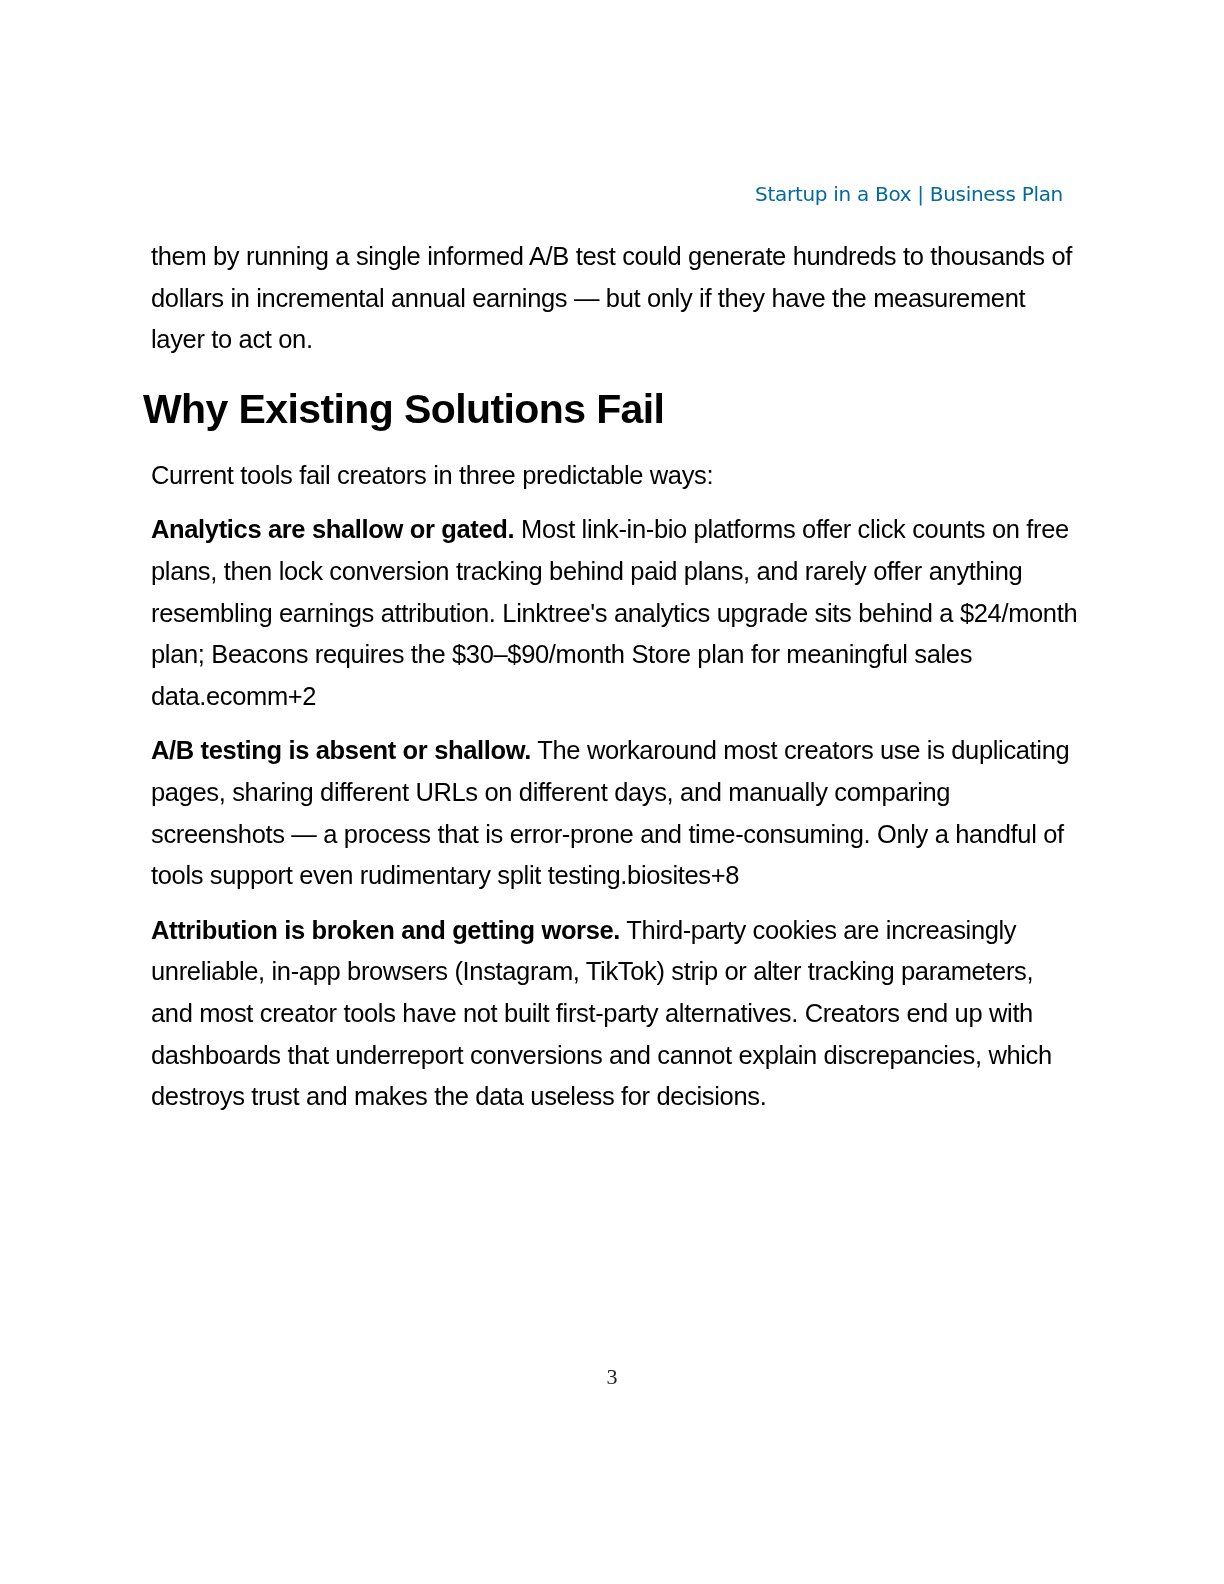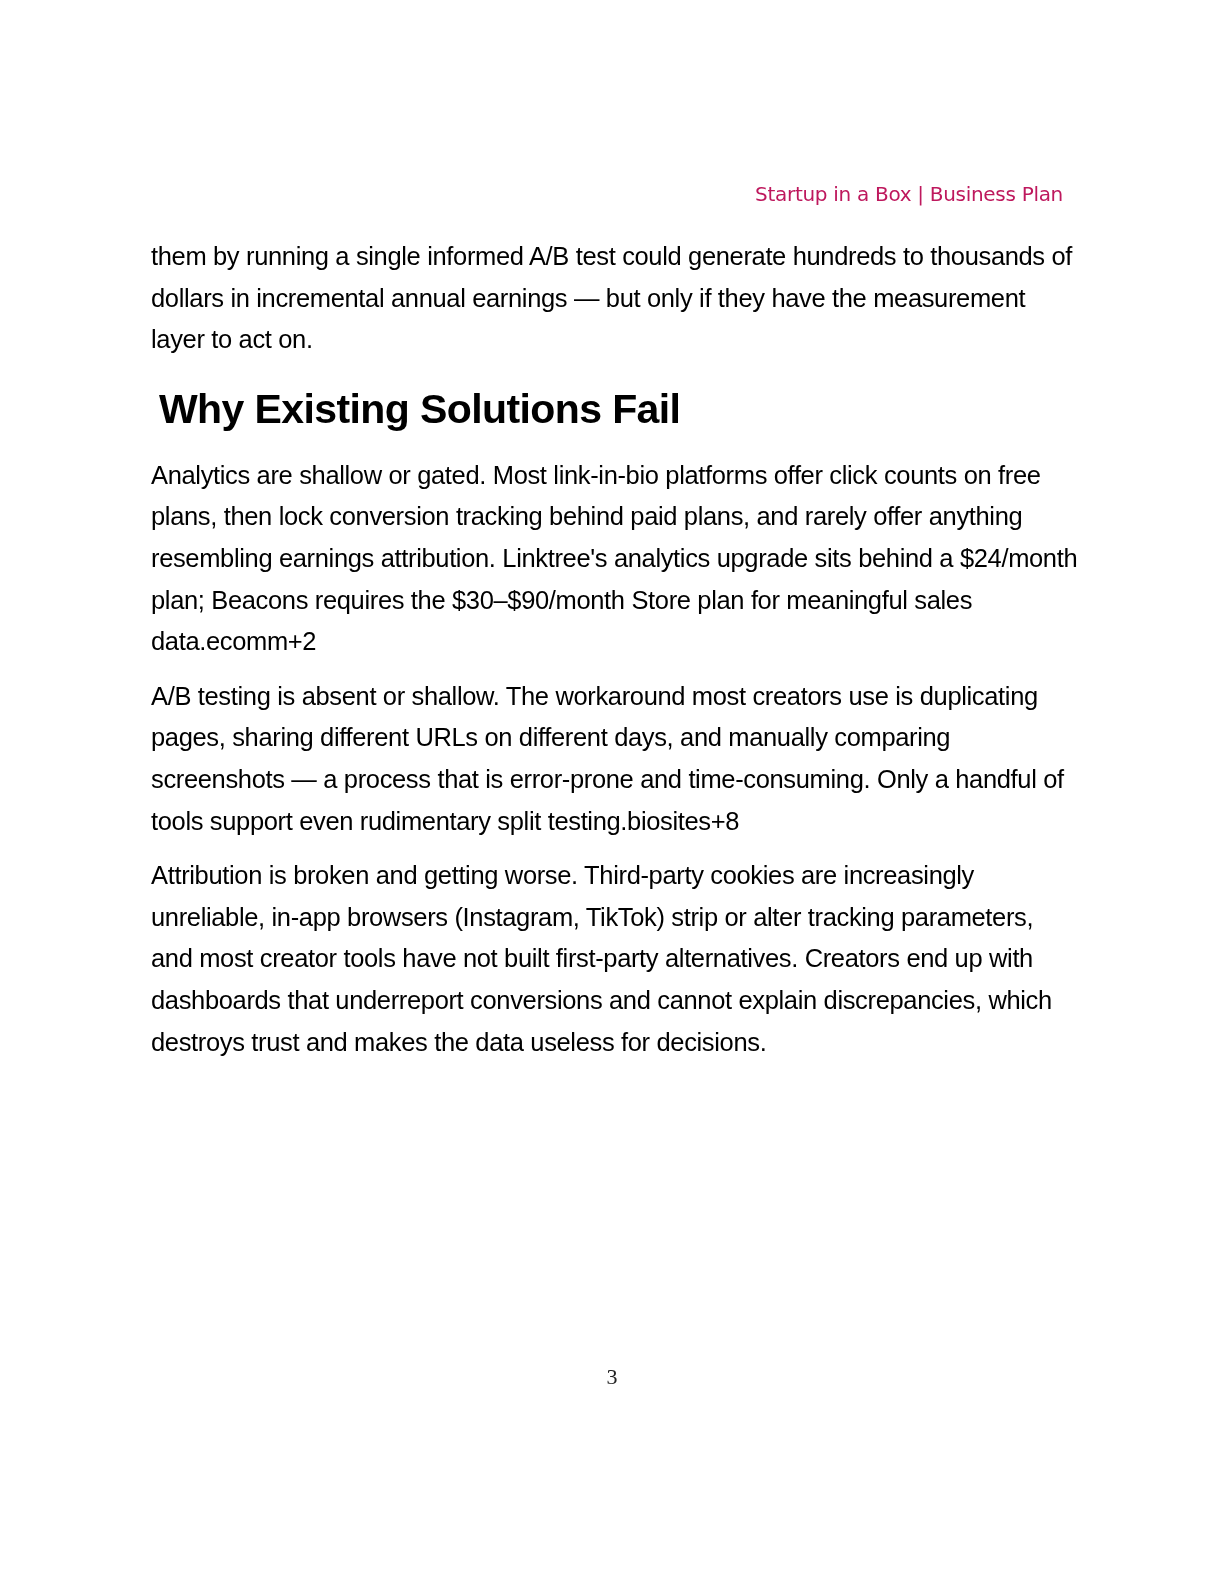--- a/index.html
+++ b/index.html
@@ -1,49 +1,50 @@
 <!DOCTYPE html>
 <html><head>
 <meta charset="utf-8">
 <style>
   html, body { margin: 0; padding: 0; background: #ffffff; }
   body { width: 1224px; height: 1584px; position: relative; overflow: hidden; color: #000; }
   .page { position: absolute; left: 0; top: 0; width: 1224px; height: 1584px; background: #fff; }
   .running-header {
     position: absolute; top: 182px; right: 161px;
-    font-family: "DejaVu Sans", sans-serif; font-size: 20px; color: #be185d;
+    font-family: "DejaVu Sans", sans-serif; font-size: 20px; color: #0369a1;
     letter-spacing: -0.3px;
   }
   .content {
     position: absolute; left: 143px; top: 236px; width: 935px;
     font-family: "Liberation Sans", sans-serif; font-size: 25.5px; line-height: 41.6px;
     letter-spacing: -0.35px;
   }
   .content p { margin: 0 0 13px 8px; }
   .content h2 {
     font-family: "Liberation Sans", sans-serif; font-weight: bold;
-    font-size: 41px; line-height: 52px; margin: 22px 0 20px 16px; letter-spacing: -0.6px;
+    font-size: 41px; line-height: 52px; margin: 22px 0 20px 0; letter-spacing: -0.6px;
   }
-  .lead { font-weight: normal; }
+  .lead { font-weight: bold; }
   .page-number {
     position: absolute; top: 1364px; left: 0; width: 1224px; text-align: center;
     font-family: "Liberation Serif", serif; font-size: 22px; color: #222;
   }
 </style>
 </head>
 <body>
 
 <div class="page">
   <div class="running-header">Startup in a Box | Business Plan</div>
 
   <div class="content">
     <p>them by running a single informed A/B test could generate hundreds to thousands of dollars in incremental annual earnings — but only if they have the measurement layer to act on.</p>
 
     <h2>Why Existing Solutions Fail</h2>
 
+    <p>Current tools fail creators in three predictable ways:</p>
 
     <p>
       <span class="lead">Analytics are shallow or gated.</span><span> Most link-in-bio platforms offer click counts on free plans, then lock conversion tracking behind paid plans, and rarely offer anything resembling earnings attribution. Linktree's analytics upgrade sits behind a $24/month plan; Beacons requires the $30–$90/month Store plan for meaningful sales data.ecomm+2</span>
     </p>
 
     <p>
       <span class="lead">A/B testing is absent or shallow.</span><span> The workaround most creators use is duplicating pages, sharing different URLs on different days, and manually comparing screenshots — a process that is error-prone and time-consuming. Only a handful of tools support even rudimentary split testing.biosites+8</span>
     </p>
 
     <p>

